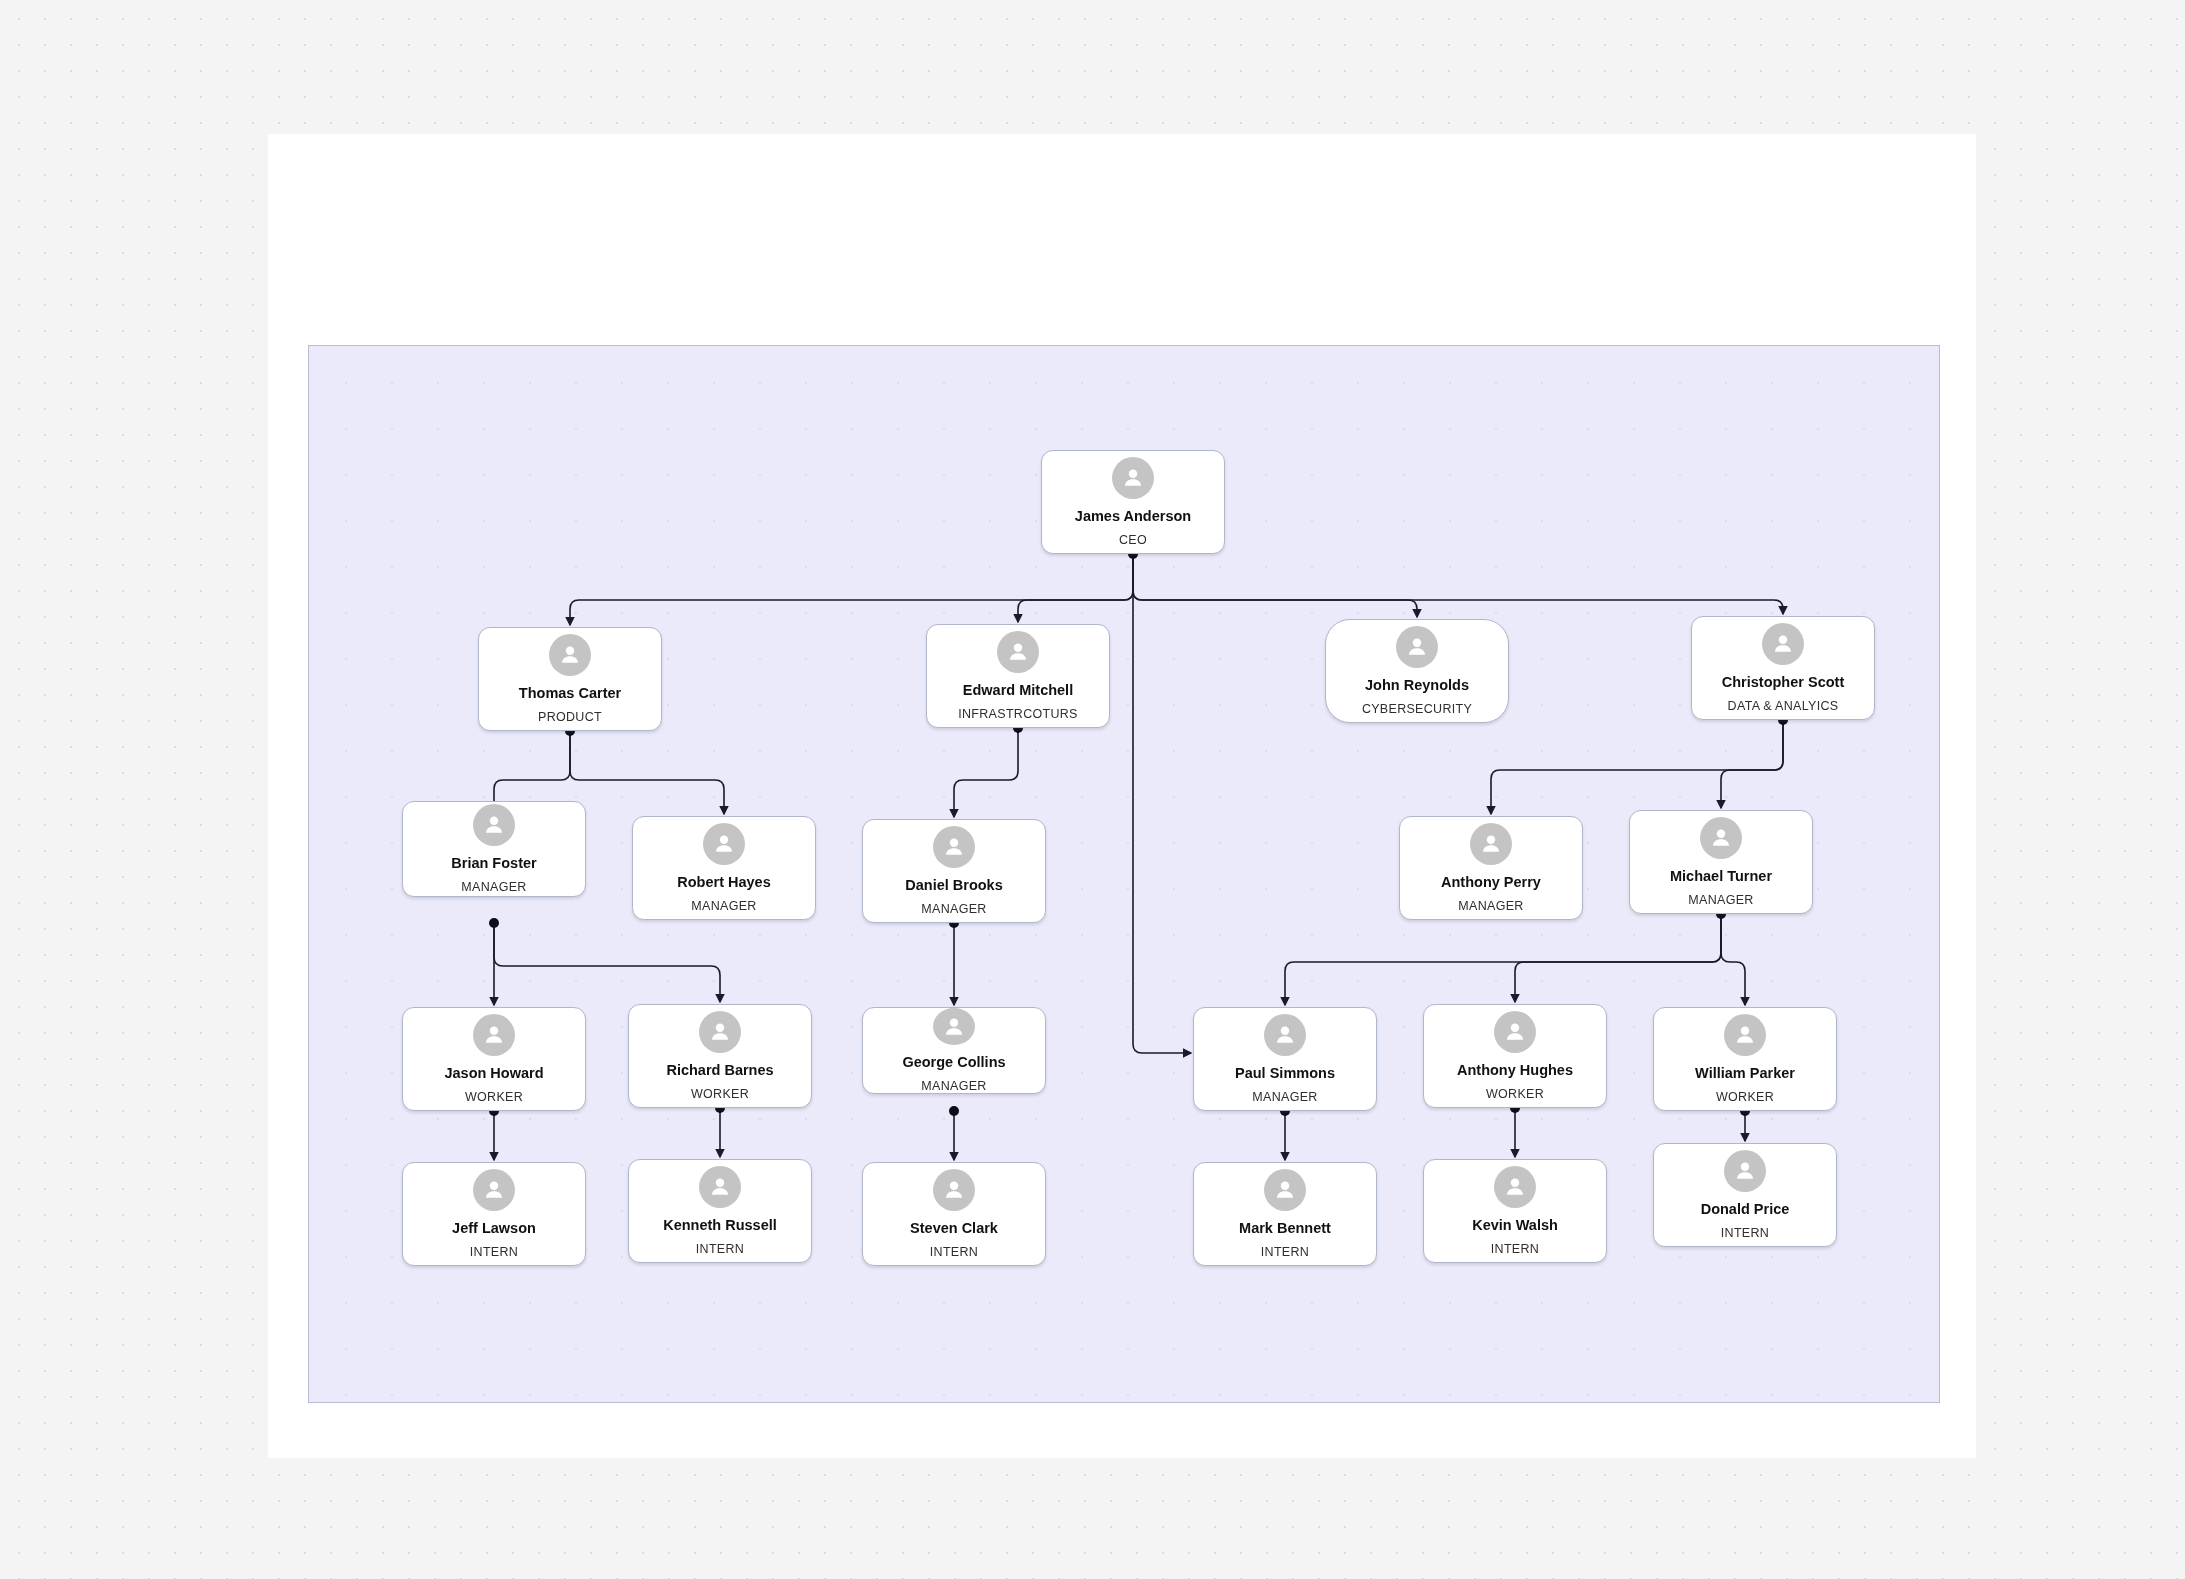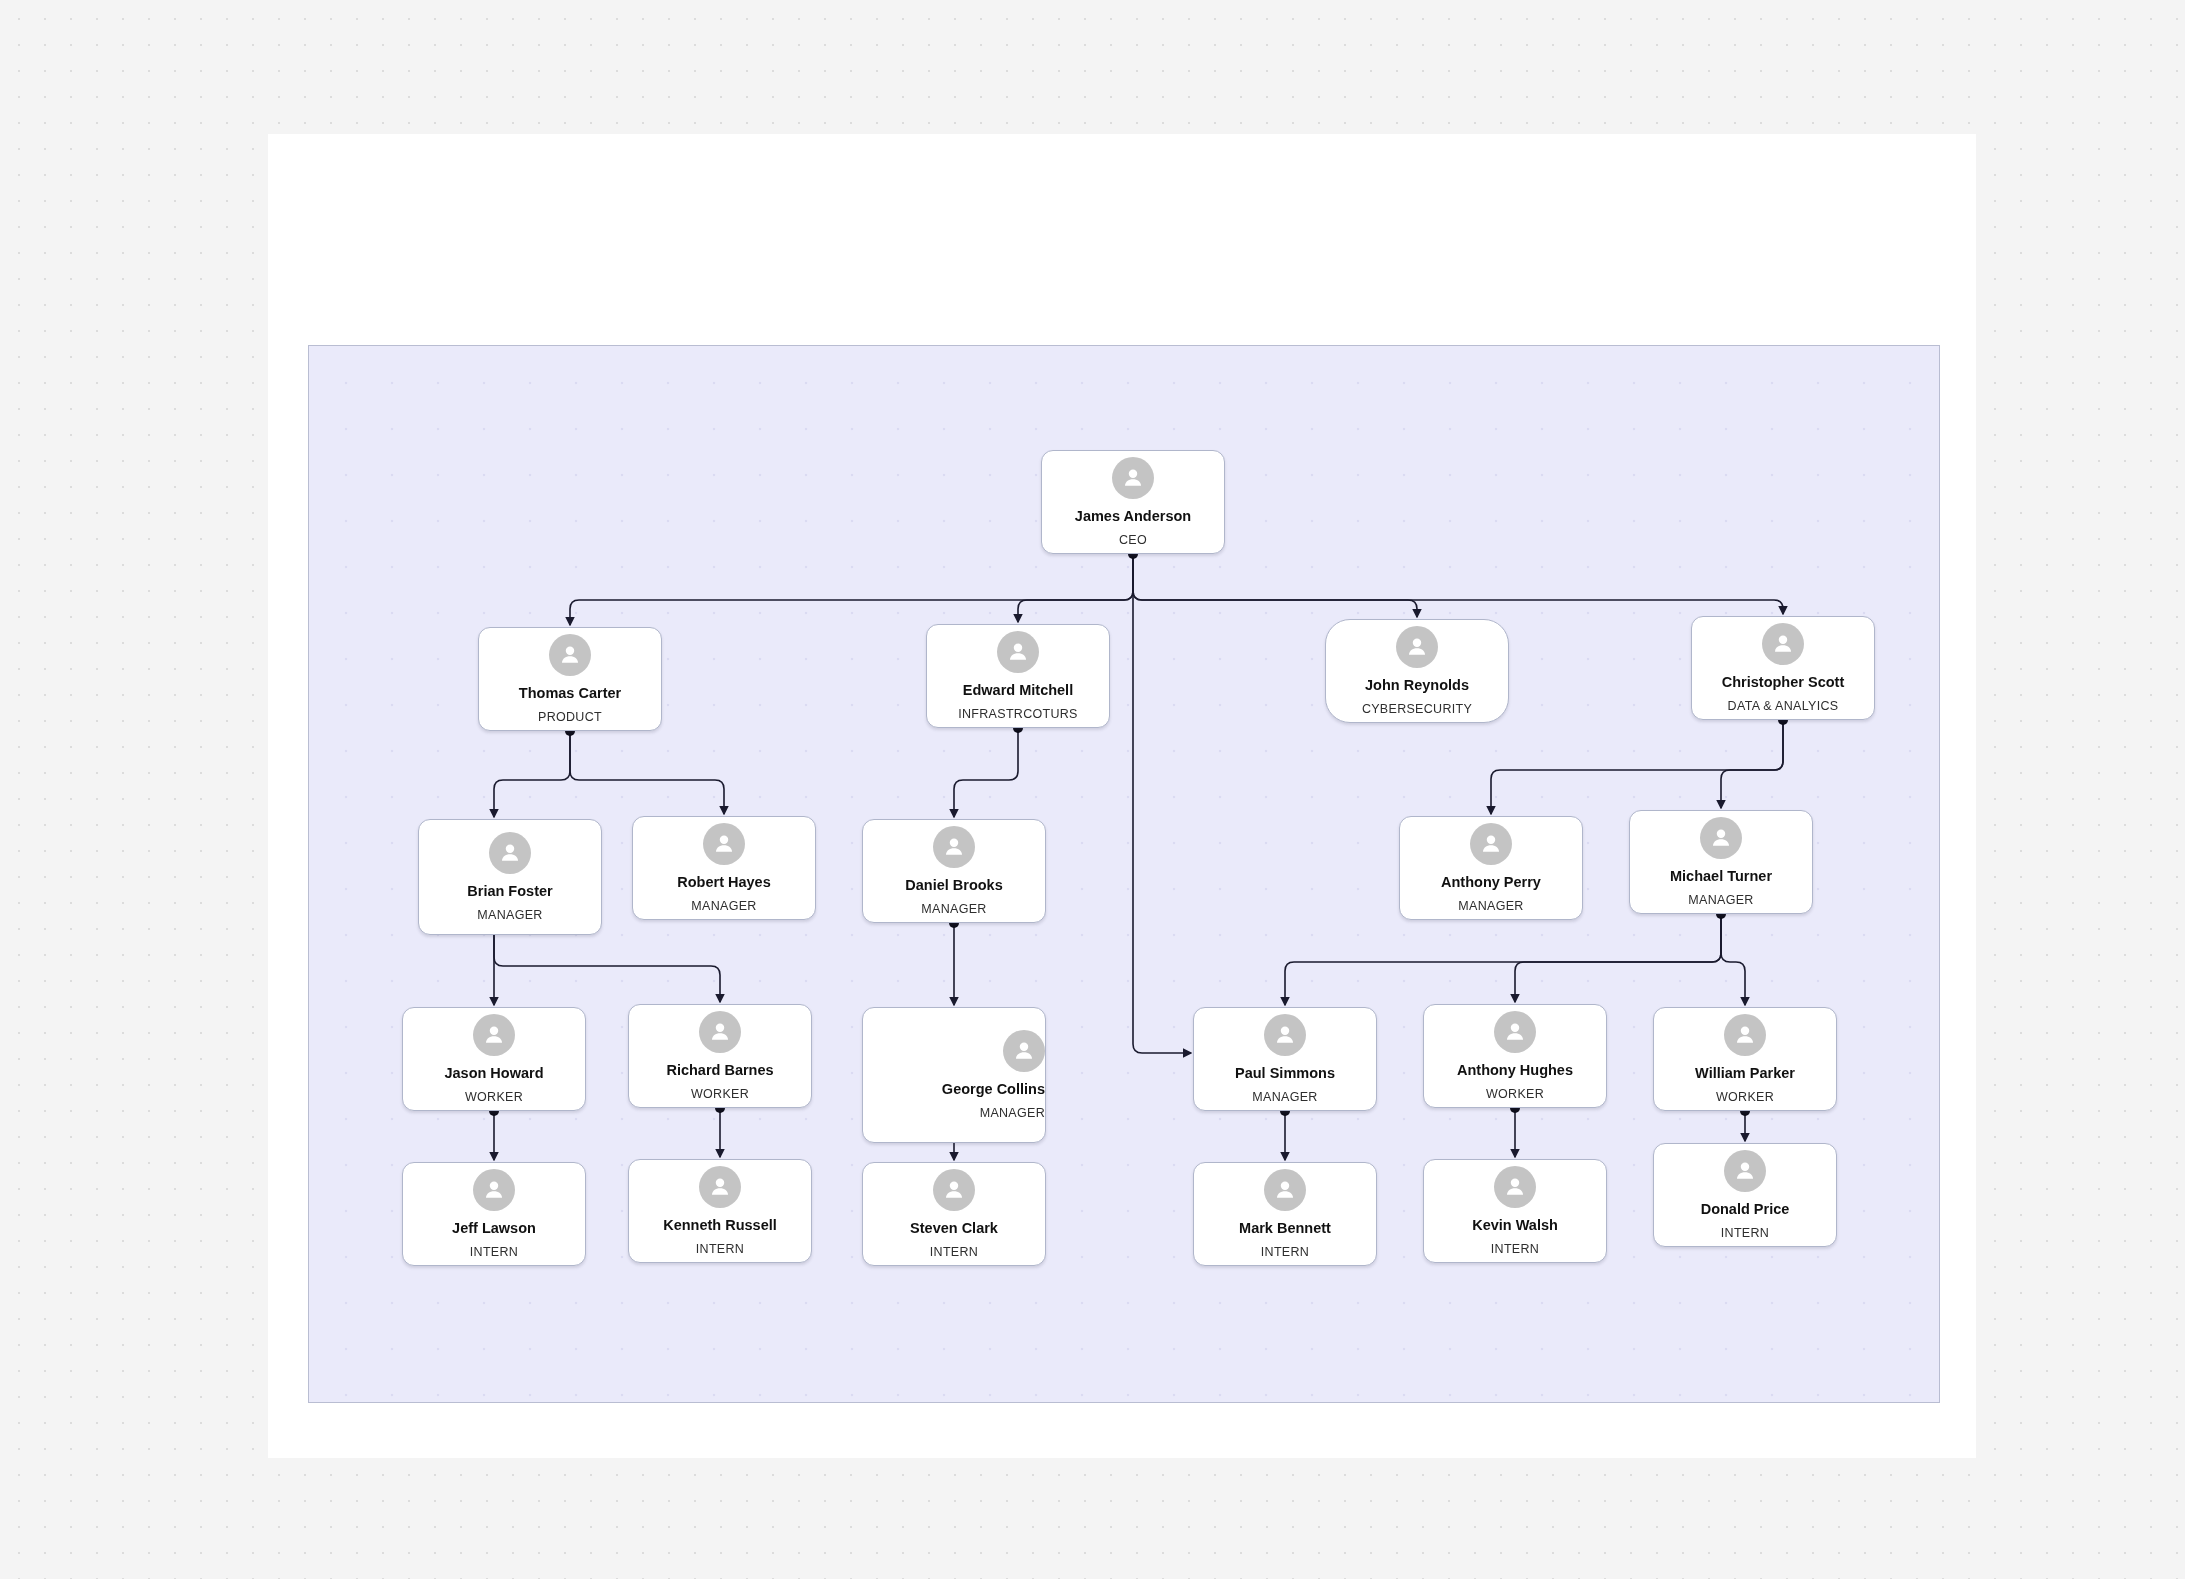--- a/index.html
+++ b/index.html
@@ -213,21 +213,21 @@
         <div class="node" style="left: 1382px; top: 270px; width: 184px; height: 104px;">
           <div class="avatar">
             <svg width="26" height="26" viewBox="0 0 24 24" aria-hidden="true">
               <circle cx="12" cy="8" r="3.9" fill="#ffffff"></circle>
               <path d="M4.6 19.2c0-3.7 3.3-6.1 7.4-6.1s7.4 2.4 7.4 6.1z" fill="#ffffff"></path>
             </svg>
           </div>
           <div class="node-name">Christopher Scott</div>
           <div class="node-role">DATA &amp; ANALYICS</div>
         </div>
-        <div class="node" style="left: 93px; top: 473px; width: 184px; height: 116px; margin-left: 16px;">
+        <div class="node" style="left: 93px; top: 455px; width: 184px; height: 96px;">
           <div class="avatar">
             <svg width="26" height="26" viewBox="0 0 24 24" aria-hidden="true">
               <circle cx="12" cy="8" r="3.9" fill="#ffffff"></circle>
               <path d="M4.6 19.2c0-3.7 3.3-6.1 7.4-6.1s7.4 2.4 7.4 6.1z" fill="#ffffff"></path>
             </svg>
           </div>
           <div class="node-name">Brian Foster</div>
           <div class="node-role">MANAGER</div>
         </div>
         <div class="node" style="left: 323px; top: 470px; width: 184px; height: 104px;">
@@ -283,21 +283,21 @@
         <div class="node" style="left: 319px; top: 658px; width: 184px; height: 104px;">
           <div class="avatar">
             <svg width="26" height="26" viewBox="0 0 24 24" aria-hidden="true">
               <circle cx="12" cy="8" r="3.9" fill="#ffffff"></circle>
               <path d="M4.6 19.2c0-3.7 3.3-6.1 7.4-6.1s7.4 2.4 7.4 6.1z" fill="#ffffff"></path>
             </svg>
           </div>
           <div class="node-name">Richard Barnes</div>
           <div class="node-role">WORKER</div>
         </div>
-        <div class="node" style="left: 553px; top: 661px; width: 184px; height: 136px; align-items: flex-end;">
+        <div class="node" style="left: 553px; top: 661px; width: 184px; height: 87px;">
           <div class="avatar">
             <svg width="26" height="26" viewBox="0 0 24 24" aria-hidden="true">
               <circle cx="12" cy="8" r="3.9" fill="#ffffff"></circle>
               <path d="M4.6 19.2c0-3.7 3.3-6.1 7.4-6.1s7.4 2.4 7.4 6.1z" fill="#ffffff"></path>
             </svg>
           </div>
           <div class="node-name">George Collins</div>
           <div class="node-role">MANAGER</div>
         </div>
         <div class="node" style="left: 884px; top: 661px; width: 184px; height: 104px;">

